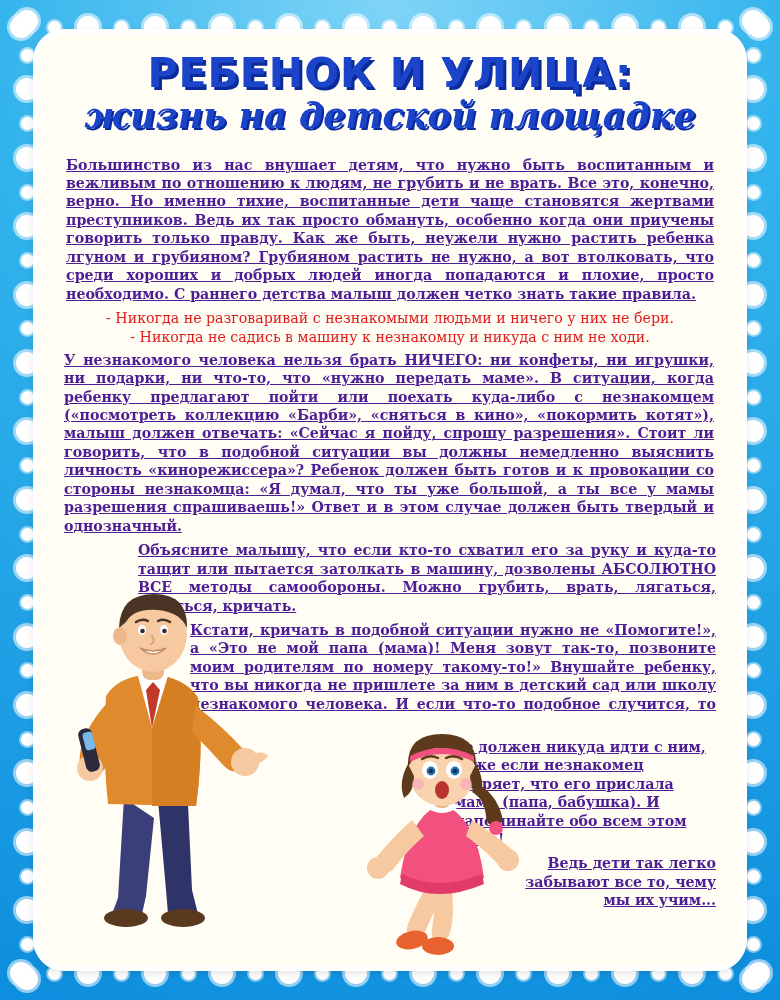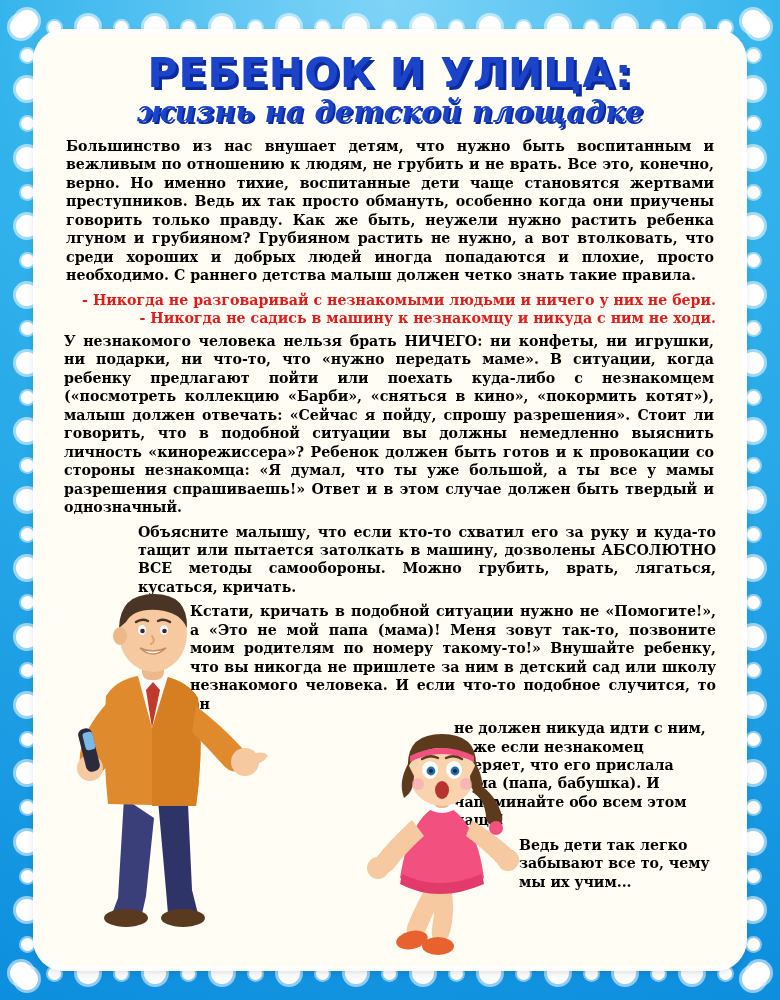--- a/index.html
+++ b/index.html
@@ -96,61 +96,62 @@
       1px -1px 0 #ffffff,
       -1px 1px 0 #ffffff;
     margin: 4px 0 0 0;
     line-height: 1.05;
   }
   .title-sub {
     text-align: center;
     font-family: "DejaVu Serif", serif;
     font-style: italic;
     font-weight: bold;
-    font-size: 29px;
+    font-size: 35px;
     color: #1b44c8;
     text-shadow:
       2px 2px 0 #0b2a9b,
       -1px -1px 0 #ffffff,
       1px -1px 0 #ffffff,
       -1px 1px 0 #ffffff,
       1px 1px 0 #ffffff;
-    margin: 2px 0 8px 0;
+    margin: 2px 0 20px 0;
     line-height: 1.1;
   }
 
   .warn {
     color: #e01b1b;
     font-weight: bold;
     font-size: 13.5px;
     margin: 4px 0 3px 26px;
     font-family: "DejaVu Serif", serif;
   }
 
   .para {
     font-family: "DejaVu Serif", serif;
     font-size: 14.2px;
     line-height: 1.30;
-    color: #000000;
+    color: #4c1d95;
     text-align: justify;
     margin: 0 0 6px 0;
     font-weight: bold;
+    text-decoration: underline;
   }
   .para-1 { padding: 0 2px; }
 
   .rules {
     margin: 6px 0 4px 0;
   }
   .rule {
     color: #e01b1b;
-    font-weight: bold;
+    font-weight: normal;
     font-size: 14.2px;
     line-height: 1.32;
     font-family: "DejaVu Serif", serif;
-    text-align: right;
+    text-align: center;
   }
 
   .para-2 {
     padding-right: 2px;
   }
 
   .para-3 {
     margin-left: 74px;
     text-align: justify;
   }
@@ -160,21 +161,21 @@
     text-align: justify;
   }
 
   .para-5 {
     margin-left: 390px;
     text-align: left;
     line-height: 1.30;
   }
   .para-6 {
     margin-left: 455px;
-    text-align: left;
+    text-align: right;
     line-height: 1.30;
   }
 
   
   .man {
     position: absolute;
     left: 8px;
     bottom: 28px;
     width: 230px;
     height: 360px;

